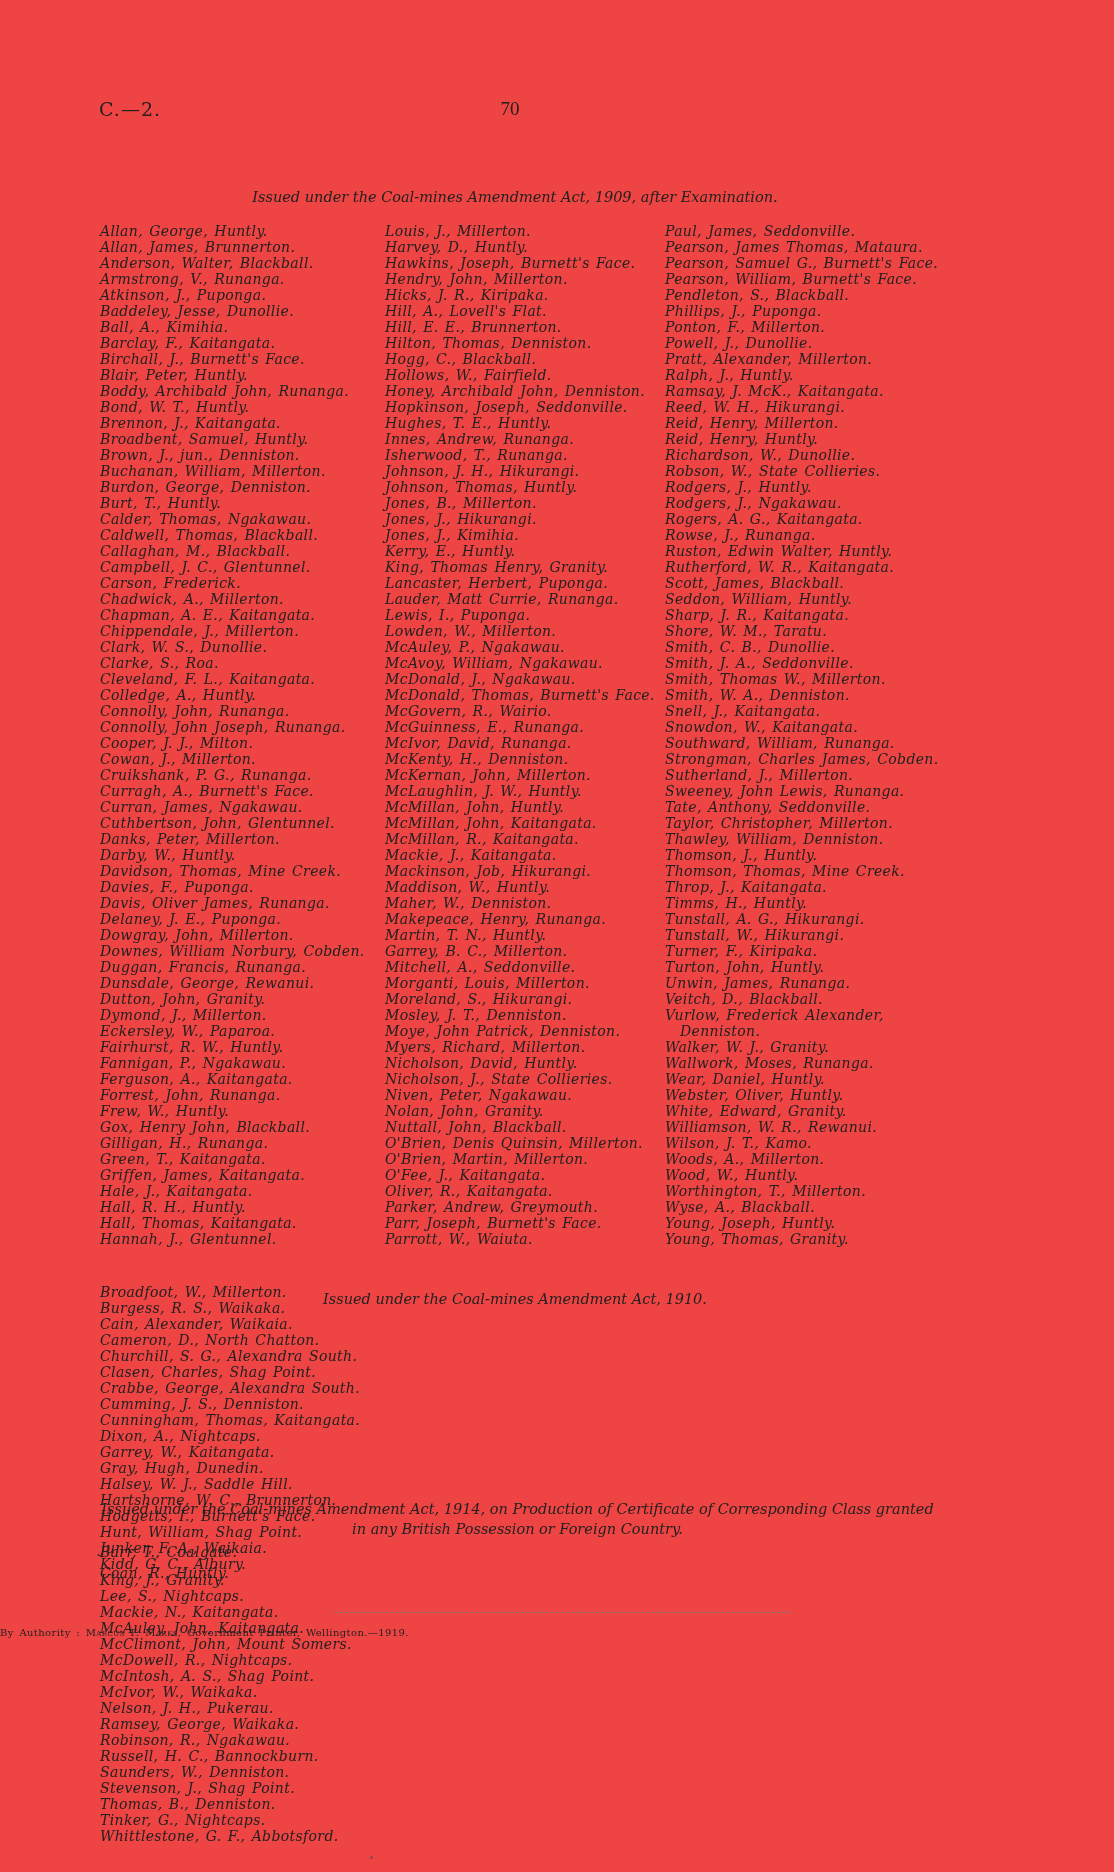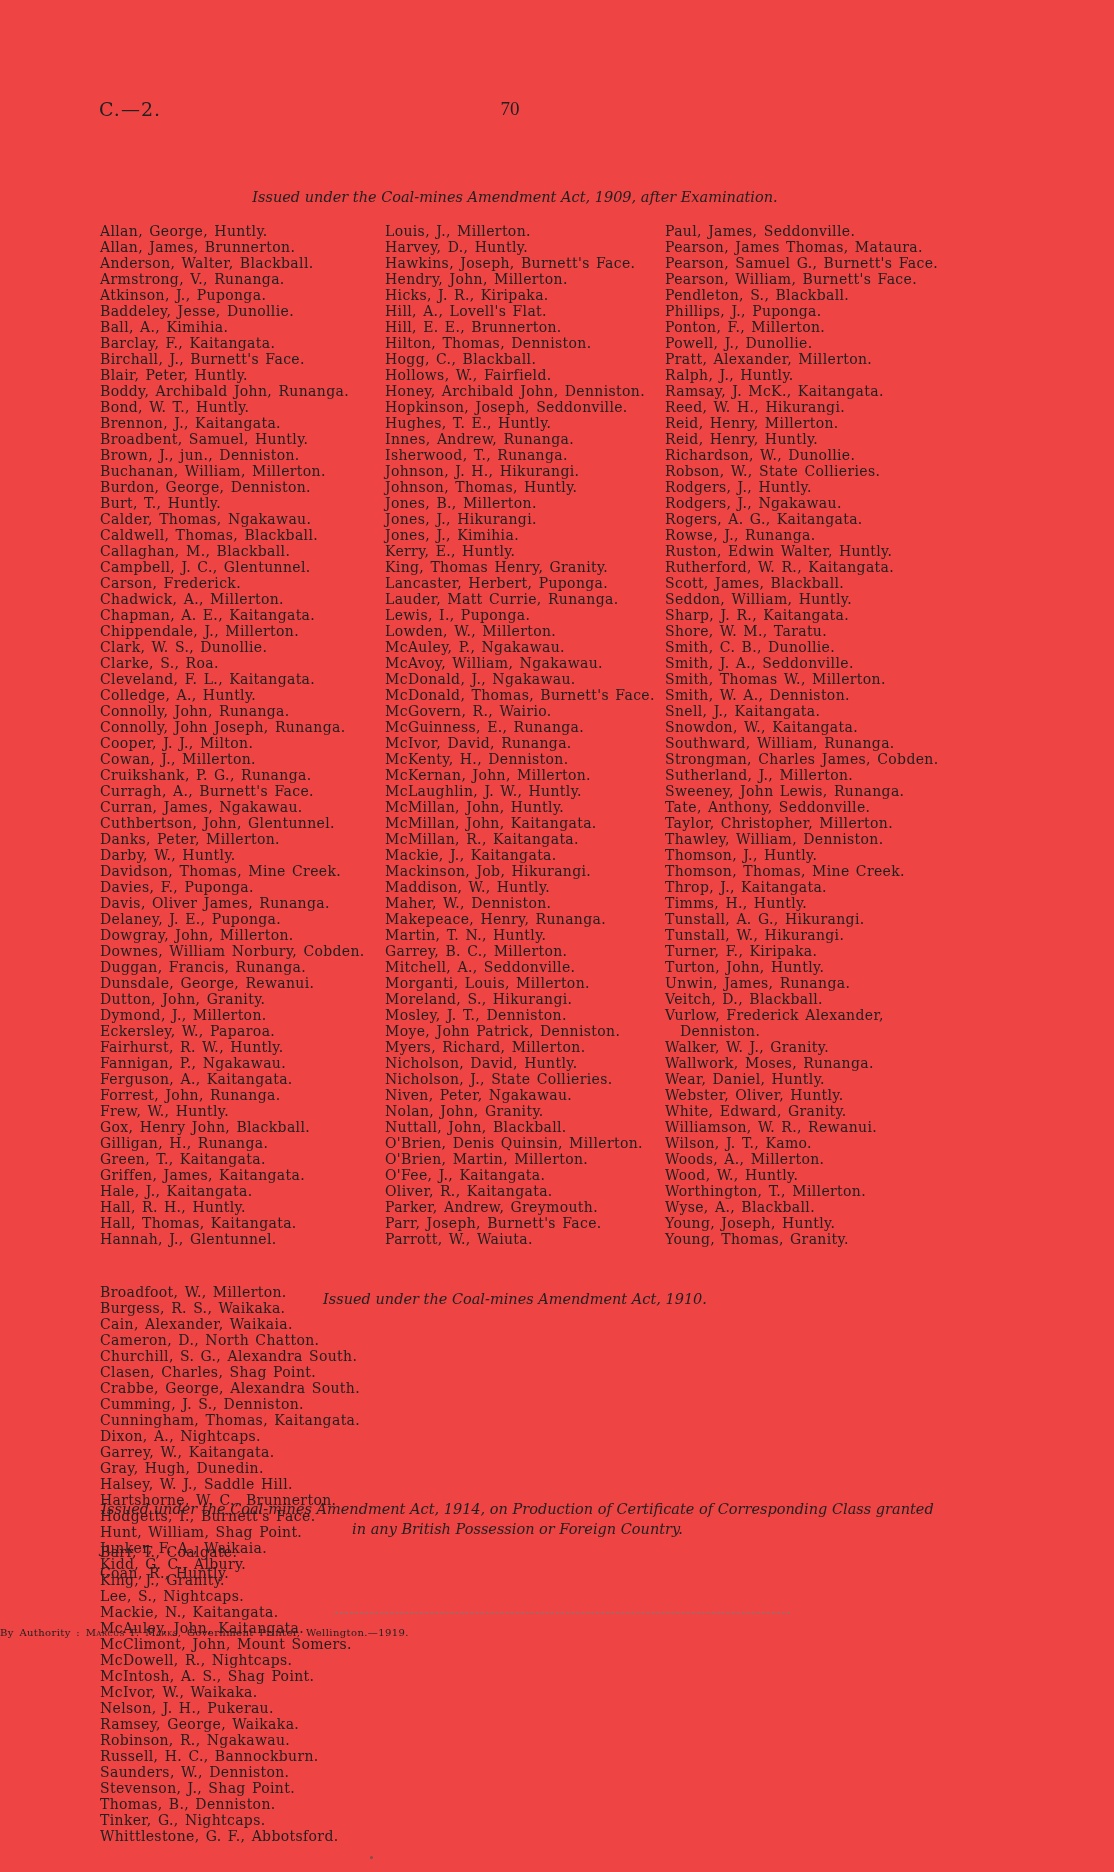--- a/index.html
+++ b/index.html
@@ -64,21 +64,21 @@
   .heading-1914 { top: 1499px; width: 845px; left: 95px; }
   .cols {
     position: absolute;
     left: 100px;
     display: flex;
     align-items: flex-start;
   }
   .cols-1909 { top: 223px; }
   .cols-1910 { top: 1284px; flex-direction: column; }
   .cols-1914 { top: 1542px; }
-  .col { flex: 0 0 auto; }
+  .col { flex: 0 0 auto; font-style: italic; }
   .col-a { width: 285px; }
   .col-b { width: 280px; }
   .col-c { width: 300px; }
   .entry {
     font-size: 14px;
     line-height: 16px;
     letter-spacing: 0.35px;
     word-spacing: 1.5px;
     padding-left: 15px;
     text-indent: -15px;

